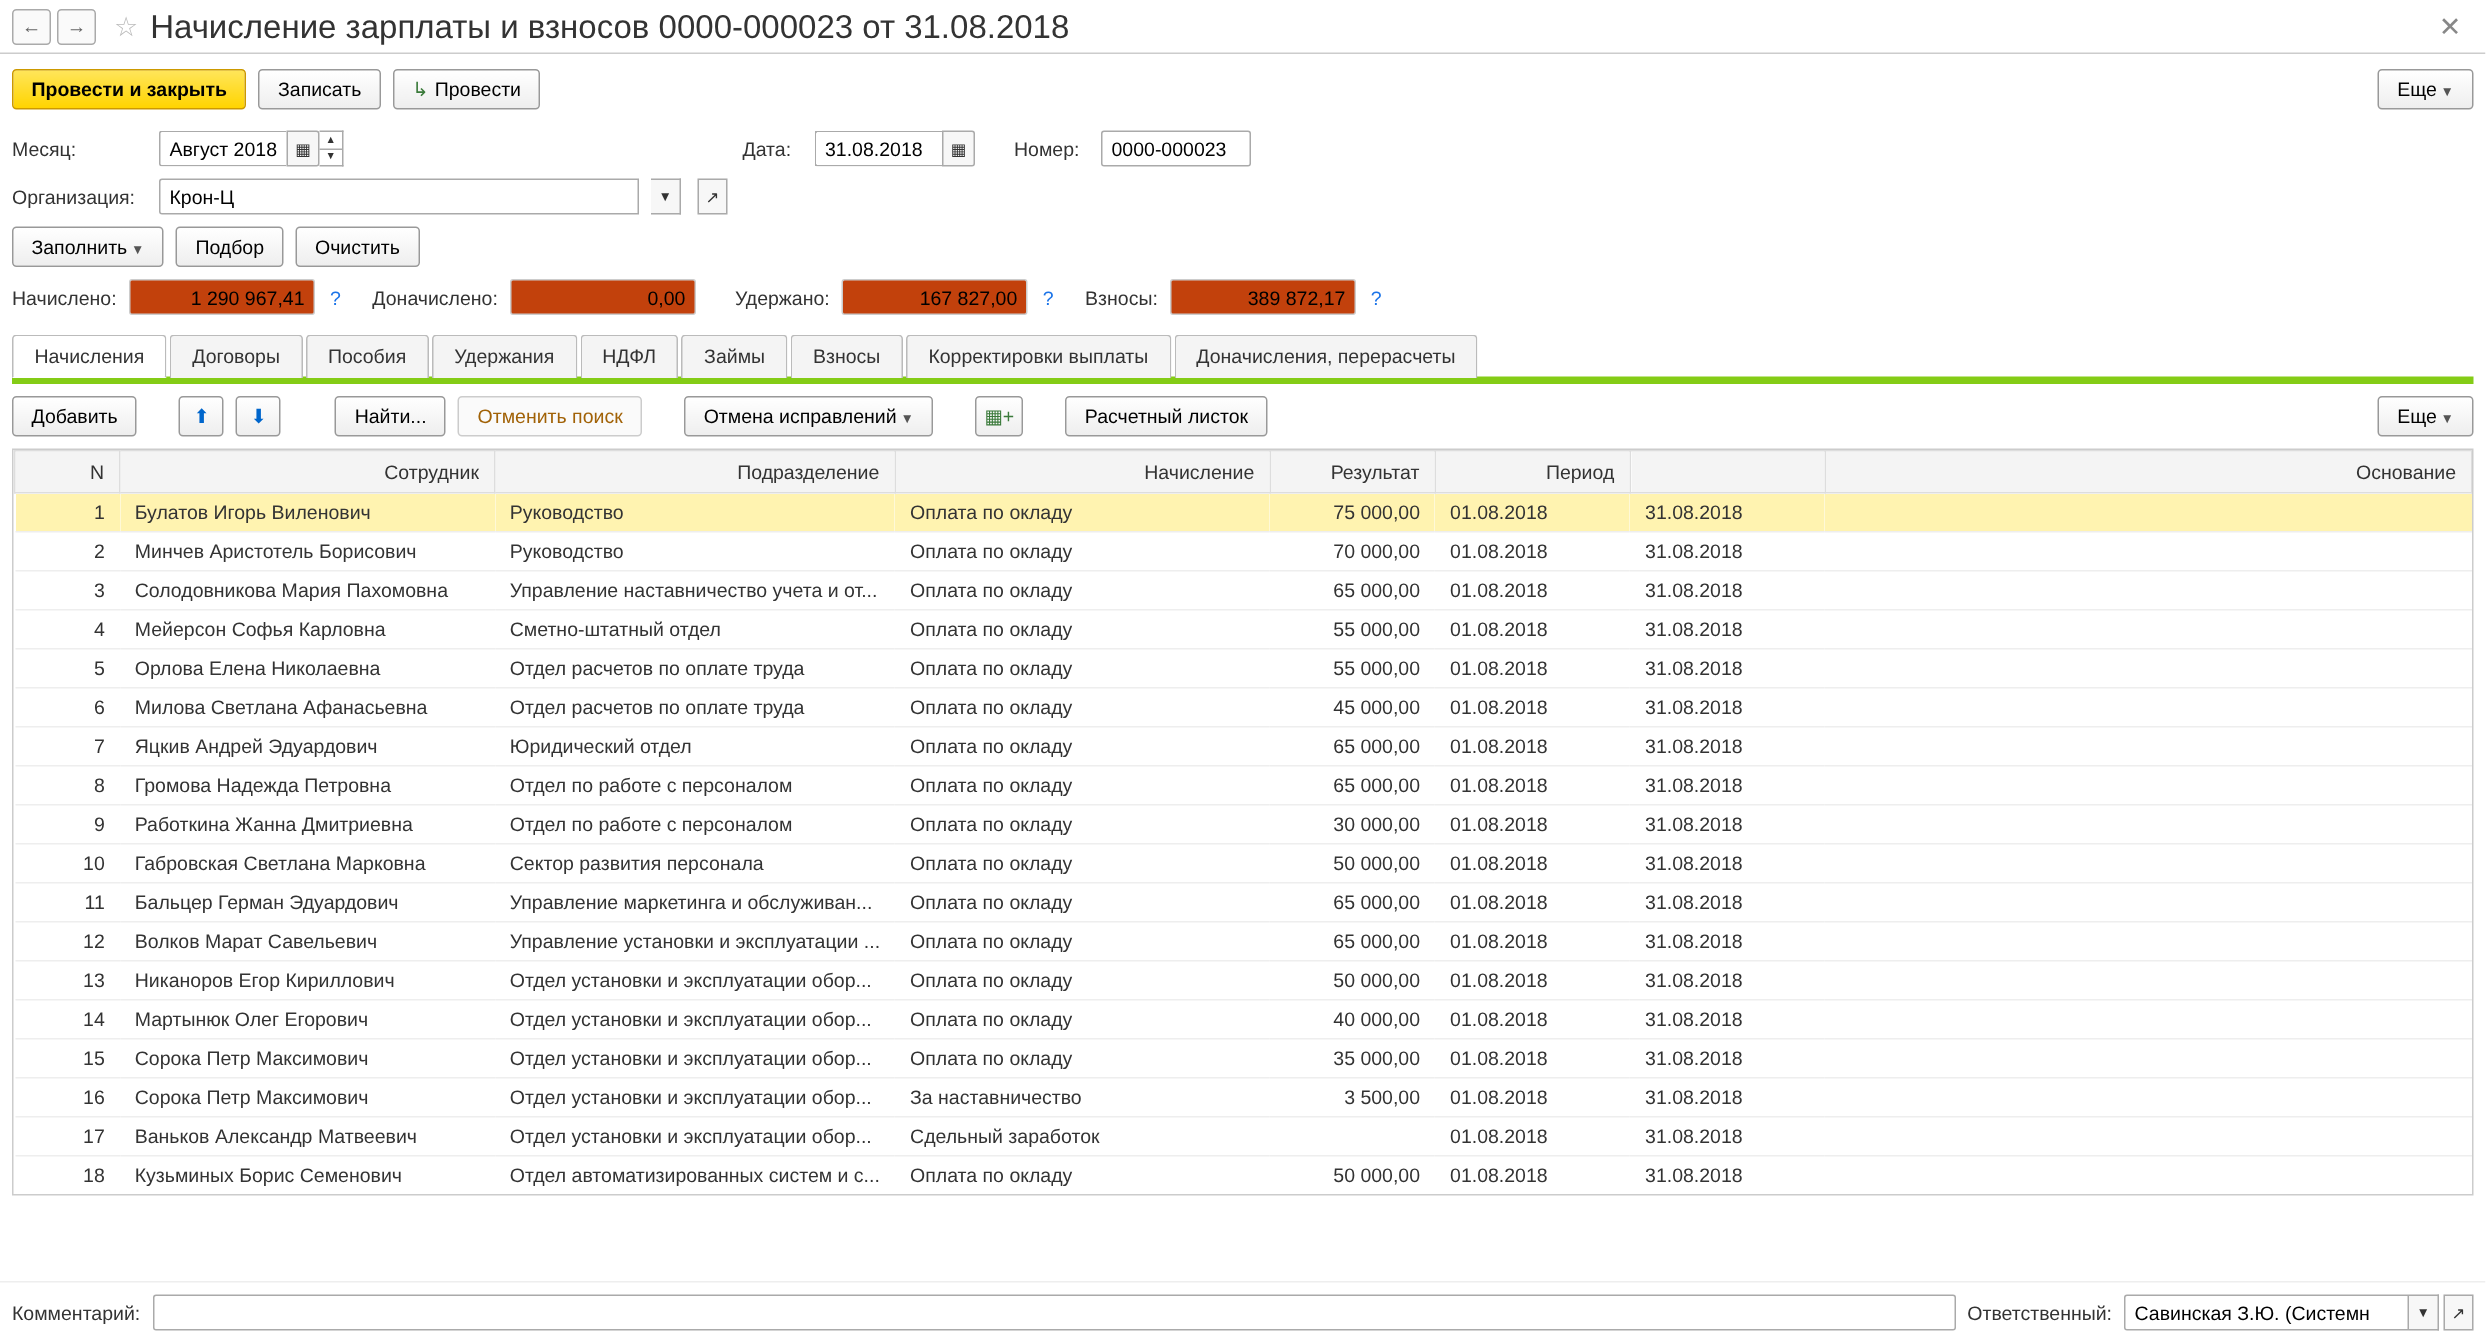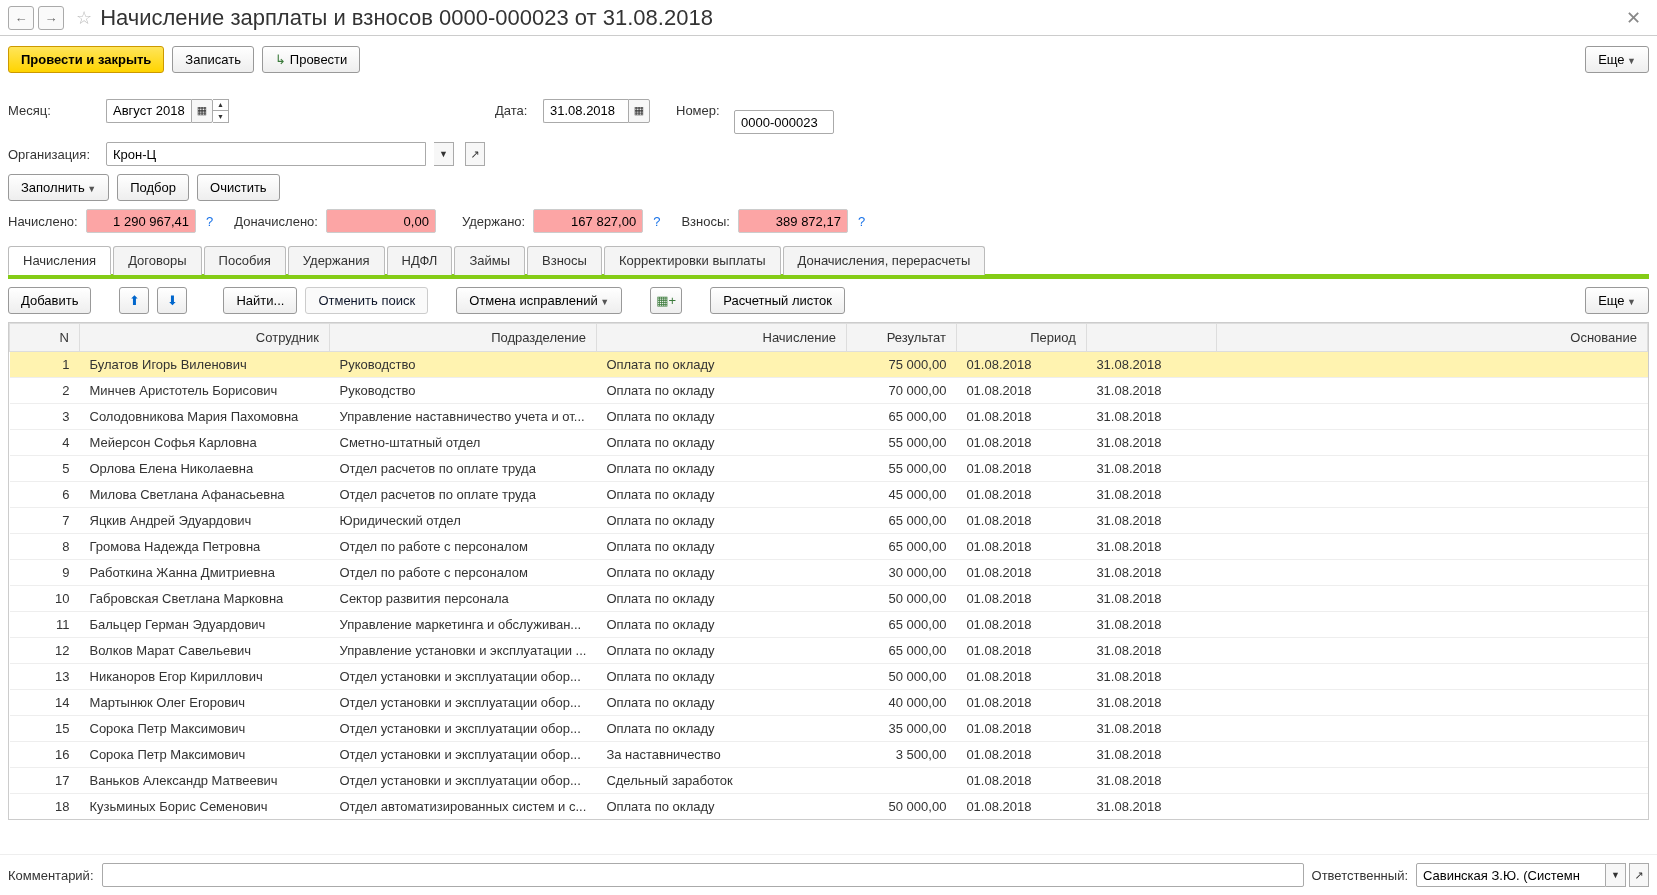--- a/index.html
+++ b/index.html
@@ -28,32 +28,32 @@
   .input { border: 1px solid #aaa; border-radius: 2px; padding: 3px 6px; height: 24px; background: #fff; }
   .datebox { display:flex; align-items:center; }
   .datebox .input { width: 85px; border-right: none; border-radius: 2px 0 0 2px; }
   .datebox .cal { width: 22px; height: 24px; border:1px solid #aaa; display:flex; align-items:center; justify-content:center; background:#f7f7f7; border-radius:0 2px 2px 0; cursor:pointer; font-size:11px; }
   .spin-btns { display:flex; flex-direction:column; border:1px solid #aaa; border-left:none; width:16px; height:24px; }
   .spin-btns div { flex:1; display:flex; align-items:center; justify-content:center; font-size:7px; cursor:pointer; }
   .spin-btns div:first-child { border-bottom:1px solid #aaa; }
   .dd-btn { width:20px; height:24px; border:1px solid #aaa; border-left:none; background:#f7f7f7; display:flex; align-items:center; justify-content:center; font-size:9px; cursor:pointer; }
   .open-btn { width:20px; height:24px; border:1px solid #aaa; background:#f7f7f7; display:flex; align-items:center; justify-content:center; cursor:pointer; margin-left:3px; font-size:11px; }
 
-  .num-ro { border:1px solid #ccc; border-radius:2px; padding:3px 6px; height:24px; background:#fca5a5; text-align:right; width:110px; }
+  .num-ro { border:1px solid #ccc; border-radius:2px; padding:3px 6px; height:24px; background:#c2410c; text-align:right; width:124px; }
   .help { color:#1a73e8; margin-left:2px; cursor:pointer; }
 
   
   .tabs { display:flex; border-bottom:5px solid #84cc16; margin: 8px 8px 0 8px; }
   .tab { padding: 6px 14px; border: 1px solid #bbb; border-bottom: none; background: #f4f4f4; margin-right: 2px; border-radius: 3px 3px 0 0; cursor:pointer; position:relative; top:1px; }
   .tab.active { background: #fff; font-weight: normal; border-bottom: 1px solid #fff; }
 
   
   .subbar { display:flex; align-items:center; padding: 8px; gap: 8px; }
   .btn-up, .btn-down { width:30px; padding:5px 0; text-align:center; color:#0066cc; }
-  .btn-disabled { color:#0f172a; border-color:#ccc; background:#fafafa; }
+  .btn-disabled { color:#a16207; border-color:#ccc; background:#fafafa; }
   .icon-btn { width:32px; display:flex; align-items:center; justify-content:center; }
 
   
   .table-wrap { margin: 0 8px; border:1px solid #ccc; height: 498px; position: relative; overflow: hidden; }
   .table-scroll { overflow-y: scroll; height: 100%; }
   table { border-collapse: collapse; width: 100%; }
   th { text-align: right; padding: 6px 10px; background: #f4f4f4; border: 1px solid #ddd; font-weight: normal; position: sticky; top:0; }
   td { padding: 5px 10px; border-bottom: 1px solid #eee; white-space: nowrap; overflow: hidden; text-overflow: ellipsis; }
   tr.selected td { background: #fff3b0; }
   .col-n { width: 70px; text-align: right; }
@@ -107,21 +107,21 @@
         </div>
     </div>
     <span style="width:250px"></span>
     <span class="label" style="min-width:40px">Дата:</span>
     <div class="datebox">
       <input class="input" value="31.08.2018" style="">
       <div class="cal">▦</div>
     </div>
     <span style="width:10px"></span>
     <span class="label" style="min-width:50px">Номер:</span>
-    <input class="input" style="width: 100px; margin-top: 23px;" readonly="" value="0000-000023">
+    <input class="input" style="width: 100px;" readonly="" value="0000-000023">
   </div>
 
   <div class="form-row">
     <span class="label">Организация:</span>
     <input class="input" style="width: 320px; border-radius: 2px 0px 0px 2px;" value="Крон-Ц">
     <div class="dd-btn">▼</div>
     <div class="open-btn">↗</div>
   </div>
 
   <div class="form-row">

